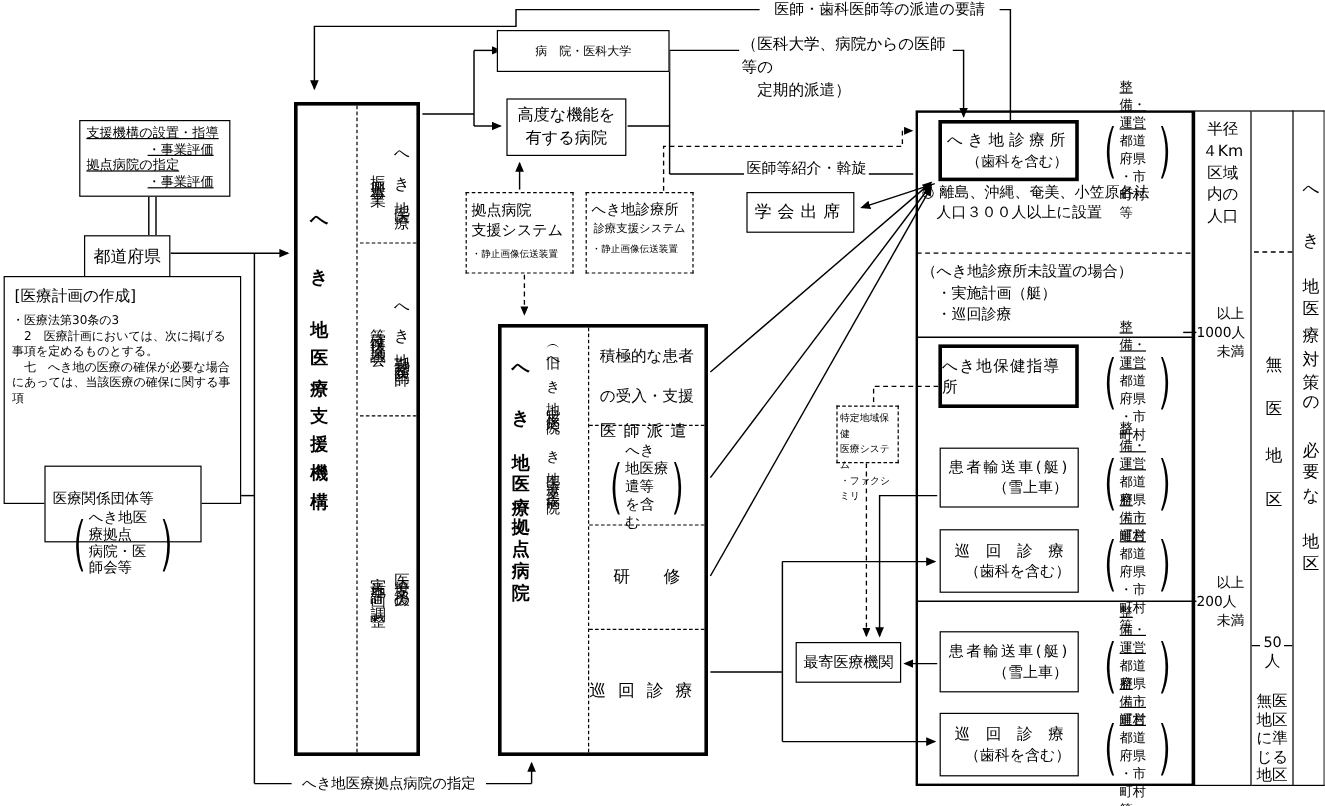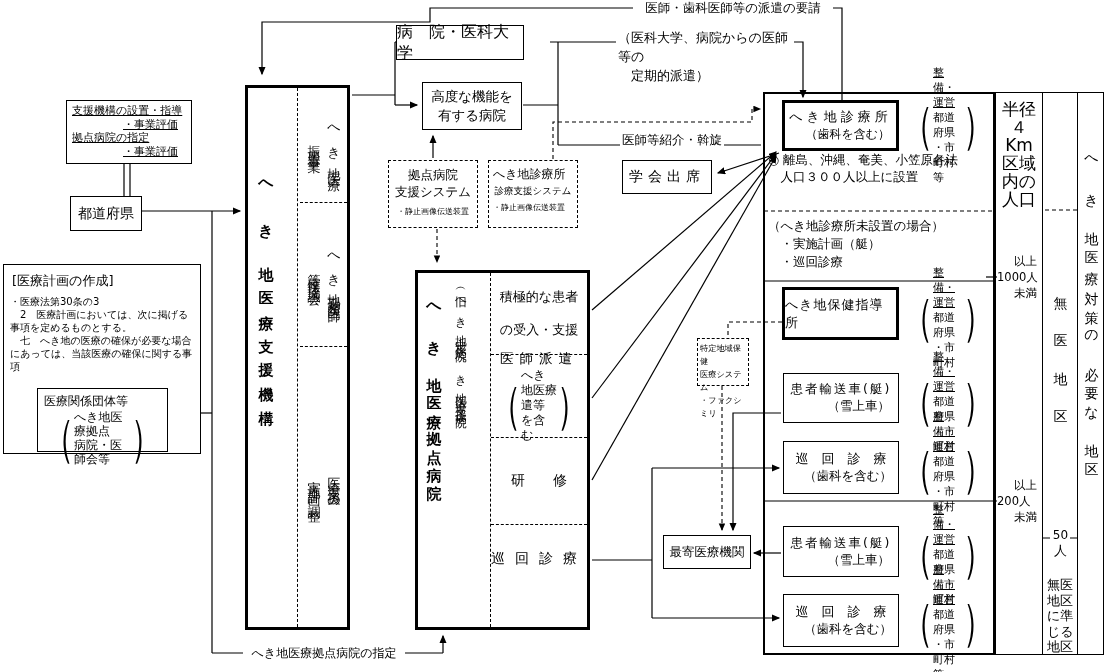--- a/index.html
+++ b/index.html
@@ -73,30 +73,30 @@
   <div>支援機構の設置・指導</div>
   <div style="text-align:right;padding-right:8px;">・事業評価</div>
   <div>拠点病院の指定</div>
   <div style="text-align:right;padding-right:8px;">・事業評価</div>
 </div>
 
 <div class="d bx ctr" style="left:70px;top:196px;width:72px;height:35px;font-size:14px;">
   <span>都道府県</span>
 </div>
 
-<div class="d bx" style="left:3px;top:230px;width:198px;height:190px;margin-top:34px;">
+<div class="d bx" style="left:3px;top:230px;width:198px;height:190px;">
   <div style="font-size:13px;margin:7px 8px 5px;">[医療計画の作成]</div>
   <div style="font-size:10px;line-height:13px;padding:0 6px;">
     <div>・医療法第30条の3</div>
     <div>　2　医療計画においては、次に掲げる事項を定めるものとする。</div>
     <div>　七　へき地の医療の確保が必要な場合にあっては、当該医療の確保に関する事項</div>
   </div>
 </div>
 
-<div class="d bx" style="left:37px;top:388px;width:131px;height:64px;padding:4px 6px;font-size:12px;">
+<div class="d bx" style="left:37px;top:388px;width:131px;height:64px;padding:18px 6px;font-size:12px;">
   <div>医療関係団体等</div>
   <div style="display:flex;align-items:center;">
     <span class="bigp">（</span>
     <span class="col" style="line-height:14px;">
       <span>へき地医療拠点</span>
       <span>病院・医師会等</span>
     </span>
     <span class="bigp">）</span>
   </div>
 </div>
@@ -110,37 +110,37 @@
 </div>
 <div class="d sec" style="left:300px;top:203px;width:47px;height:144px;border-bottom:1px dashed #000;gap:2px;">
   <span class="v" style="font-size:13px;letter-spacing:4px;">等確保協議会</span>
   <span class="v" style="font-size:13px;letter-spacing:4px;">へき地勤務医師</span>
 </div>
 <div class="d sec" style="left:300px;top:347px;width:47px;height:280px;gap:2px;">
   <span class="v" style="font-size:13px;letter-spacing:5px;">実施計画・調整</span>
   <span class="v" style="font-size:13px;letter-spacing:5px;">医療支援の</span>
 </div>
 
-<div class="d bx ctr" style="left:396px;top:25px;width:128px;height:35px;font-size:16px;">
+<div class="d bx ctr" style="left:414px;top:25px;width:144px;height:35px;font-size:10px;">
   <span>病　院・医科大学</span>
 </div>
 <div class="d bx ctr col" style="left:422px;top:82px;width:100px;height:48px;font-size:13.5px;line-height:19px;">
   <span>高度な機能を</span>
   <span>有する病院</span>
 </div>
 
 <div class="d w ctr" style="left:633px;top:1px;width:200px;height:15px;font-size:12.5px;">
   <span>医師・歯科医師等の派遣の要請</span>
 </div>
 <div class="d w" style="left:618px;top:28px;width:174px;height:40px;font-size:13px;line-height:19px;">
   <div>（医科大学、病院からの医師等の</div>
   <div>　定期的派遣）</div>
 </div>
 
-<div class="d dsh" style="left:388px;top:160px;width:90px;height:68px;padding:5px 4px;text-align:center;">
+<div class="d dsh" style="left:388px;top:160px;width:90px;height:68px;padding:5px 4px;">
   <div style="font-size:12.5px;line-height:17px;">拠点病院</div>
   <div style="font-size:12.5px;line-height:17px;">支援システム</div>
   <div style="font-size:8px;margin-top:6px;">・静止画像伝送装置</div>
 </div>
 <div class="d dsh" style="left:488px;top:160px;width:90px;height:68px;padding:5px 4px;">
   <div style="font-size:12px;line-height:17px;">へき地診療所</div>
   <div style="font-size:9.5px;line-height:15px;text-align:center;">診療支援システム</div>
   <div style="font-size:8px;margin-top:4px;">・静止画像伝送装置</div>
 </div>
 
@@ -166,21 +166,21 @@
     <span class="col" style="font-size:12px;line-height:15px;">
       <span>へき地医療</span>
       <span>遣等を含む</span>
     </span>
     <span class="bigp">）</span>
   </div>
 </div>
 <div class="d ctr" style="left:491px;top:438px;width:96px;height:87px;border-bottom:1px dashed #000;font-size:14px;">
   <span>研　　修</span>
 </div>
-<div class="d ctr" style="left:491px;top:508px;width:96px;height:102px;font-size:14px;letter-spacing:10px;">
+<div class="d ctr" style="left:491px;top:525px;width:96px;height:102px;font-size:14px;letter-spacing:10px;">
   <span>巡回診療</span>
 </div>
 
 <div class="d w ctr" style="left:243px;top:645px;width:162px;height:16px;font-size:12px;">
   <span>へき地医療拠点病院の指定</span>
 </div>
 
 <div class="d bx ctr" style="left:663px;top:535px;width:88px;height:34px;font-size:12.5px;">
   <span>最寄医療機関</span>
 </div>
@@ -279,21 +279,21 @@
   <span class="bigp">（</span>
   <span class="col">
     <span class="u">整備・運営</span>
     <span>都道府県</span>
     <span>・市町村等</span>
   </span>
   <span class="bigp">）</span>
 </div>
 
 <div class="d" style="left:995px;top:92px;width:48px;height:563px;border:1px solid #000;"></div>
-<div class="d col" style="left:997px;top:100px;width:44px;font-size:17px;line-height:18px;text-align:center;">
+<div class="d col" style="left:997px;top:100px;width:44px;font-size:13px;line-height:18px;text-align:center;">
   <span>半径</span>
   <span>４Km</span>
   <span>区域</span>
   <span>内の</span>
   <span>人口</span>
 </div>
 <div class="d col" style="left:997px;top:253px;width:44px;font-size:11.5px;line-height:16px;">
   <span style="text-align:right;padding-right:4px;">以上</span>
   <span class="w">1000人</span>
   <span style="text-align:right;padding-right:4px;">未満</span>

